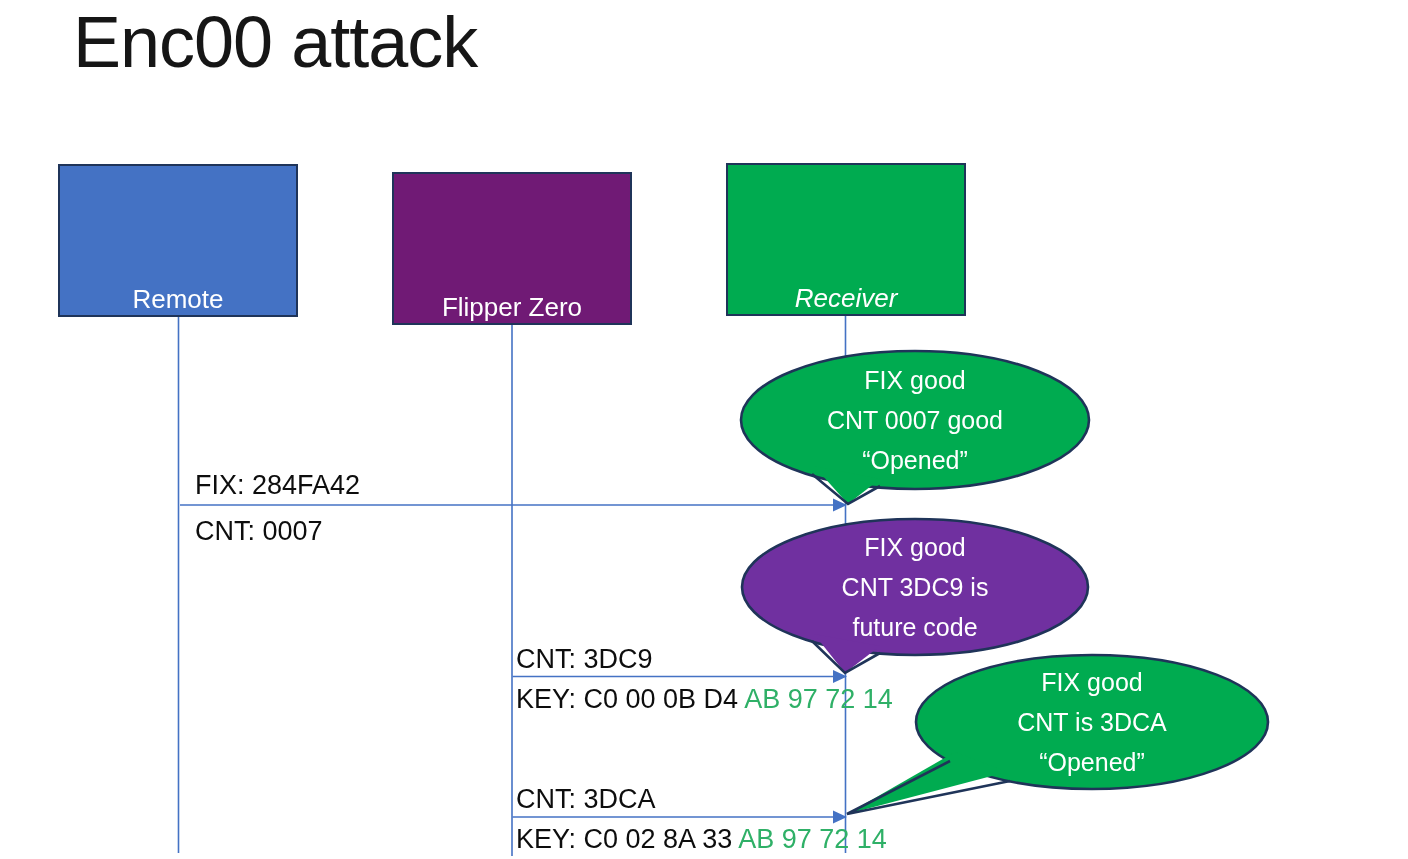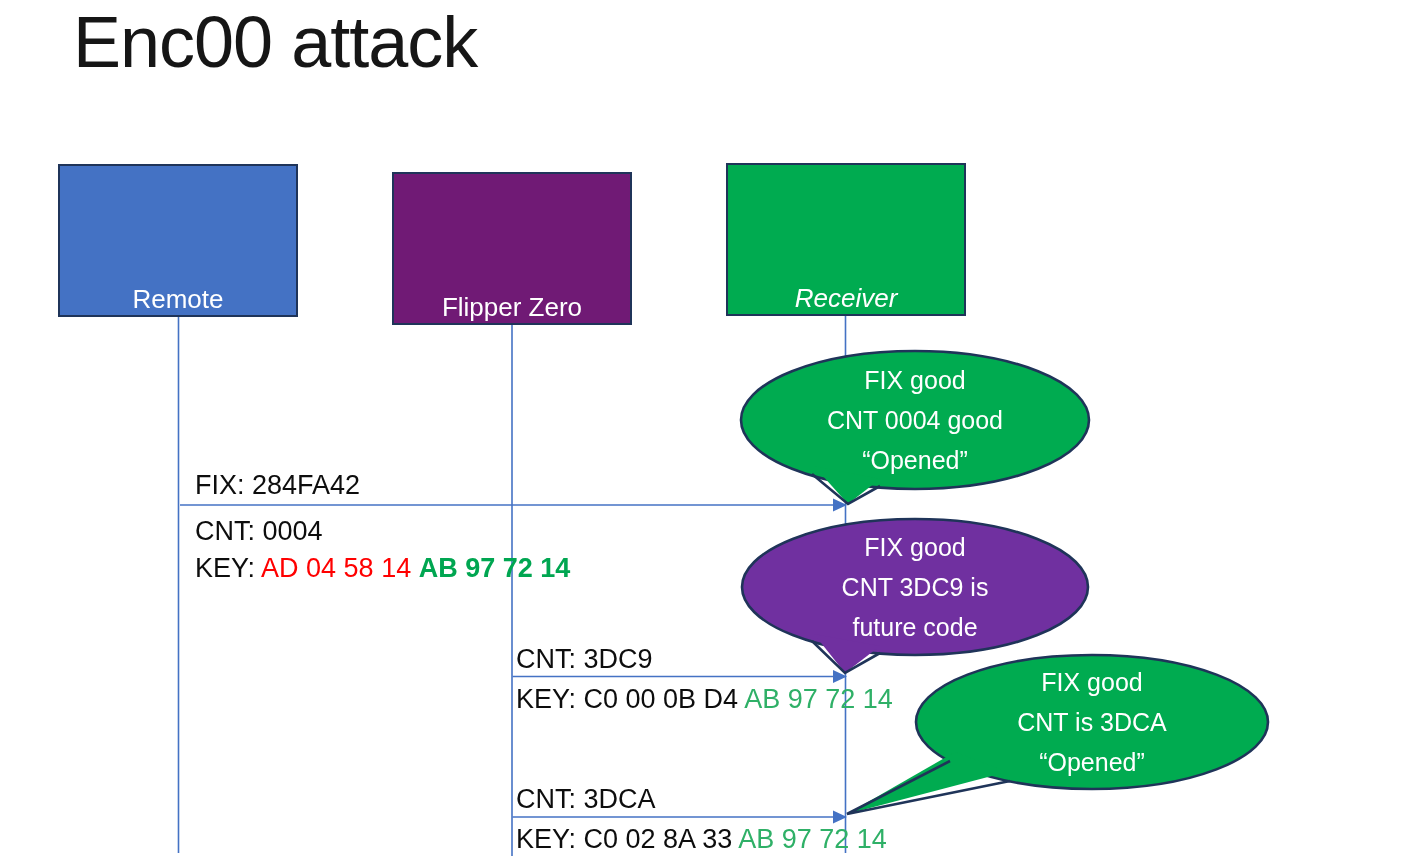--- a/index.html
+++ b/index.html
@@ -61,43 +61,40 @@
     <span>Flipper Zero</span>
   </div>
   <div class="actor receiver">
     <span>Receiver</span>
   </div>
 
   <div class="msg" style="left:195px;top:468px">
     <span>FIX: 284FA42</span>
   </div>
   <div class="msg" style="left:195px;top:514px">
-    <span>CNT: 0004</span>
-  </div>
-  <div class="msg" style="left:195px;top:551px">
-    <span>KEY: </span><span class="key-changing-red">AD 04 58 14 </span><span class="key-fixed-bold">AB 97 72 14</span>
+    <span>CNT: 0007</span>
   </div>
 
   <div class="msg" style="left:516px;top:642px">
     <span>CNT: 3DC9</span>
   </div>
   <div class="msg" style="left:516px;top:682px">
     <span>KEY: </span><span>C0 00 0B D4 </span><span class="key-fixed">AB 97 72 14</span>
   </div>
 
   <div class="msg" style="left:516px;top:782px">
     <span>CNT: 3DCA</span>
   </div>
   <div class="msg" style="left:516px;top:822px">
     <span>KEY: </span><span>C0 02 8A 33 </span><span class="key-fixed">AB 97 72 14</span>
   </div>
 
   <div class="callout-text" style="left:741px;top:360px">
     <div>FIX good</div>
-    <div>CNT 0004 good</div>
+    <div>CNT 0007 good</div>
     <div>“Opened”</div>
   </div>
   <div class="callout-text" style="left:741px;top:527px">
     <div>FIX good</div>
     <div>CNT 3DC9 is</div>
     <div>future code</div>
   </div>
   <div class="callout-text" style="left:918px;top:662px">
     <div>FIX good</div>
     <div>CNT is 3DCA</div>

